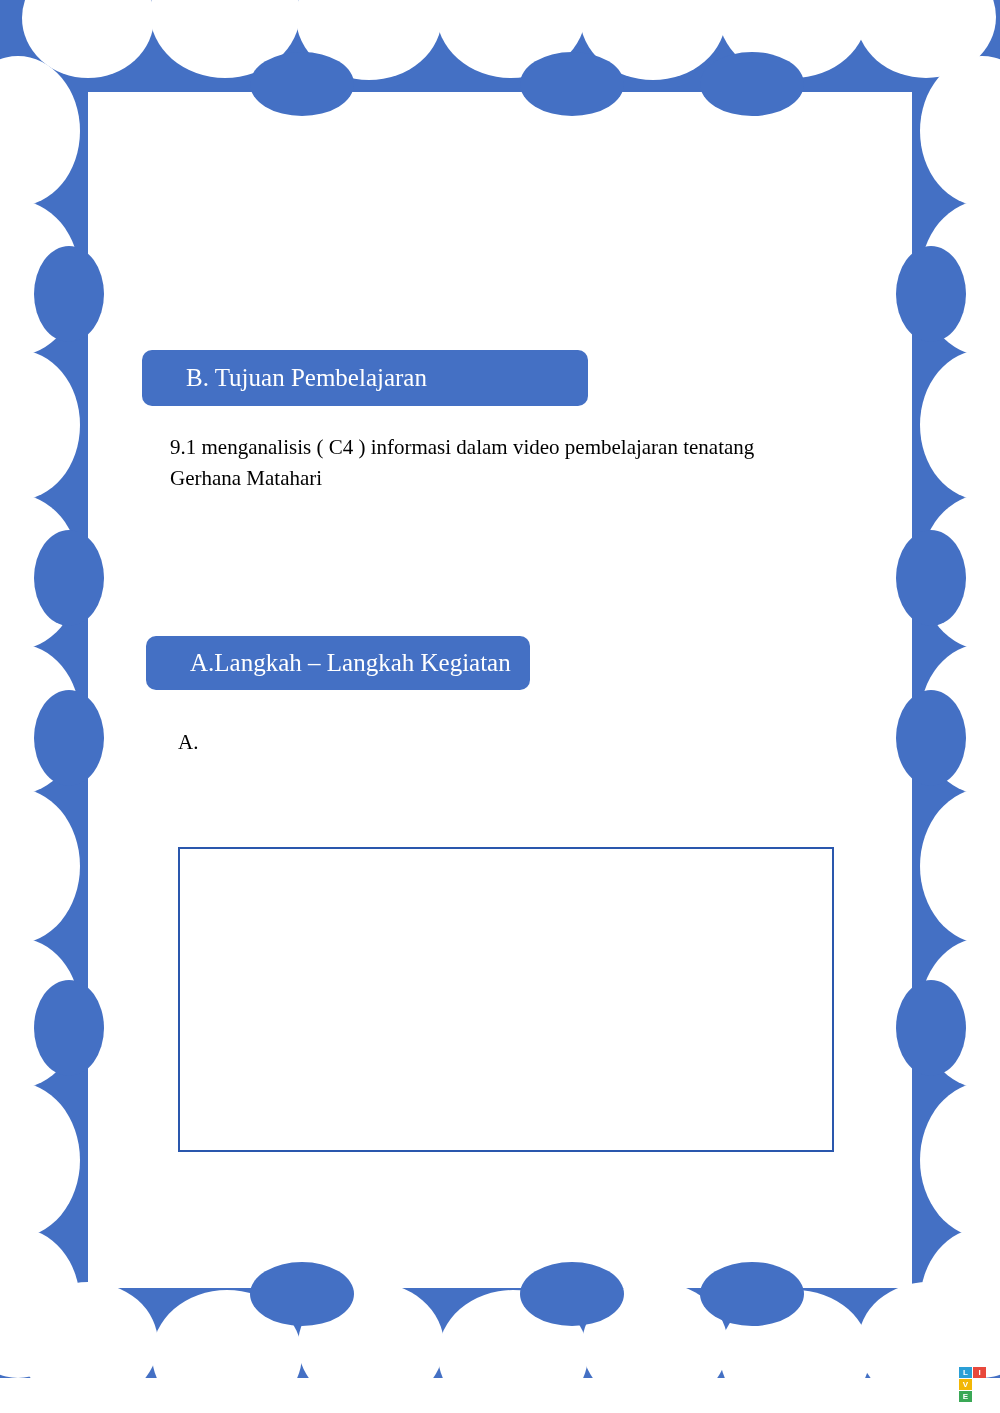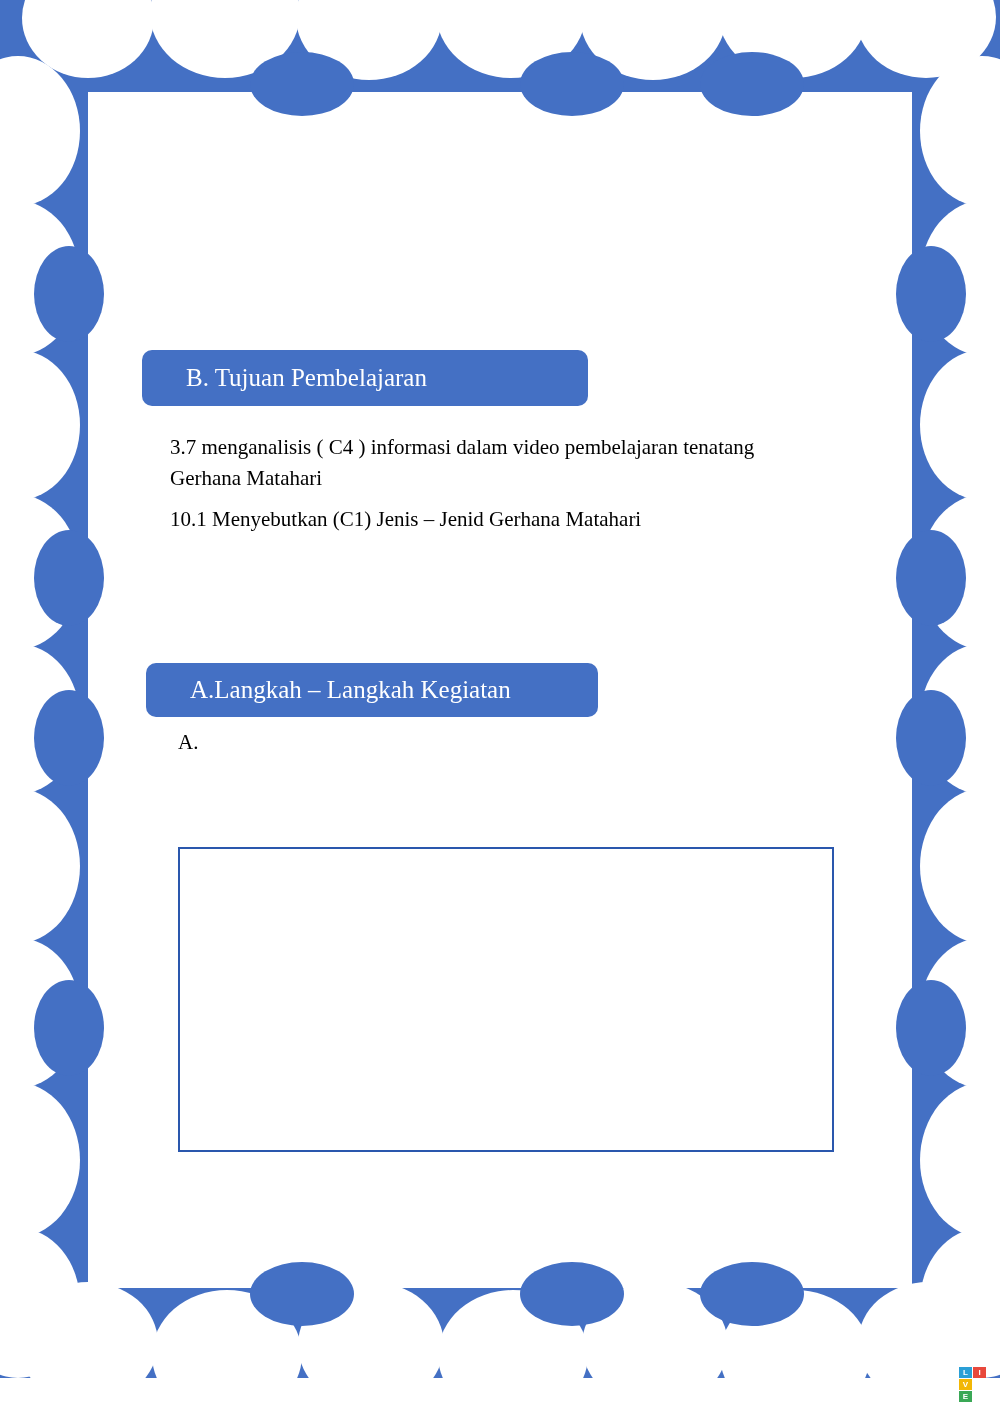--- a/index.html
+++ b/index.html
@@ -114,23 +114,22 @@
   }
   #pill-tujuan {
     left: 142px;
     top: 350px;
     width: 446px;
     height: 56px;
   }
   #pill-langkah {
     left: 146px;
     top: 636px;
-    width: 452px;
+    width: 384px;
     height: 54px;
-    margin-top: 27px;
   }
 
   
   .body-text {
     position: absolute;
     color: #000000;
     font-size: 21px;
     line-height: 31px;
     font-family: "Liberation Serif", serif;
   }
@@ -264,23 +263,22 @@
     <div class="bump bump-blue" style="left:520px; top:52px;   width:104px; height:64px;"></div>
     <div class="bump bump-blue" style="left:700px; top:52px;   width:104px; height:64px;"></div>
     <div class="bump bump-blue" style="left:250px; top:1262px; width:104px; height:64px;"></div>
     <div class="bump bump-blue" style="left:520px; top:1262px; width:104px; height:64px;"></div>
     <div class="bump bump-blue" style="left:700px; top:1262px; width:104px; height:64px;"></div>
   </div>
 
 
   <div class="pill" id="pill-tujuan">B. Tujuan Pembelajaran</div>
 
-  <div class="body-text" id="obj-1">3.7 menganalisis ( C4 ) informasi dalam video pembelajaran tenatang Gerhana Matahari</div>
-
-  <div class="body-text" id="obj-2">10.1 Menyebutkan  (C1) Jenis – Jenid Gerhana Matahari</div>
+  <div class="body-text" id="obj-1">9.1 menganalisis ( C4 ) informasi dalam video pembelajaran tenatang Gerhana Matahari</div>
+
 
   <div class="pill" id="pill-langkah">A.Langkah – Langkah Kegiatan</div>
 
   <div class="body-text" id="step-label">A.</div>
 
 
   <div id="media-box"></div>
 
 </div>
 

